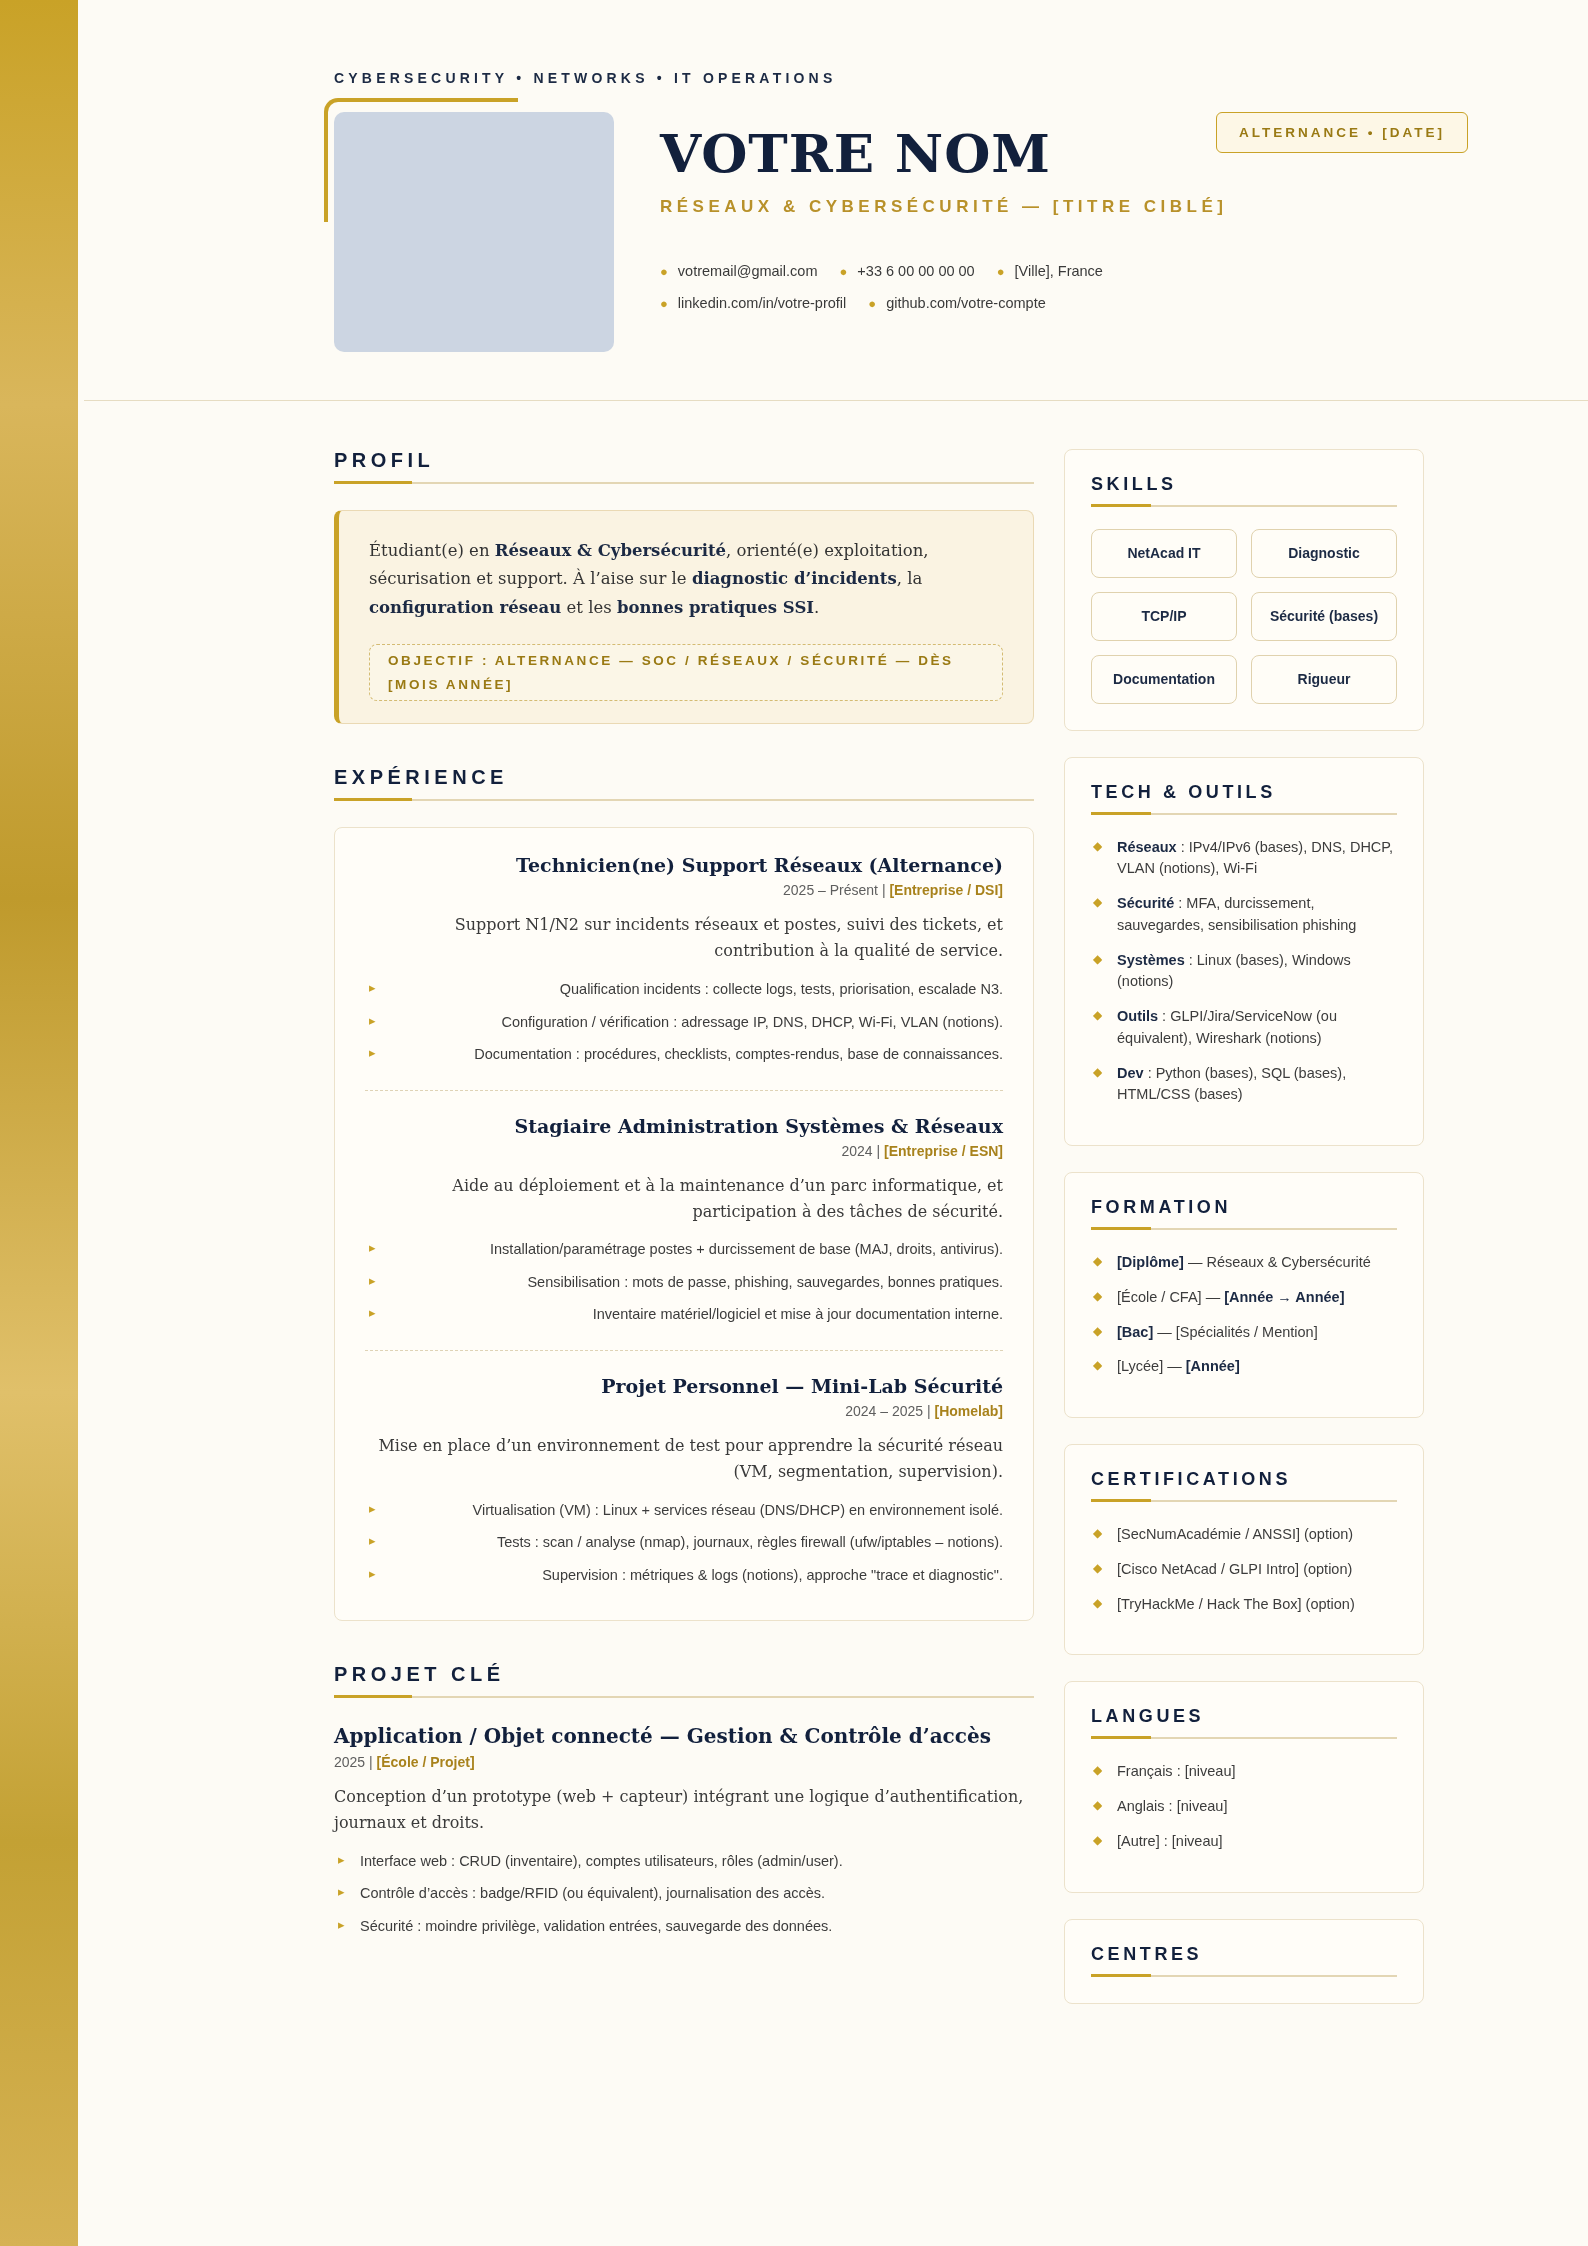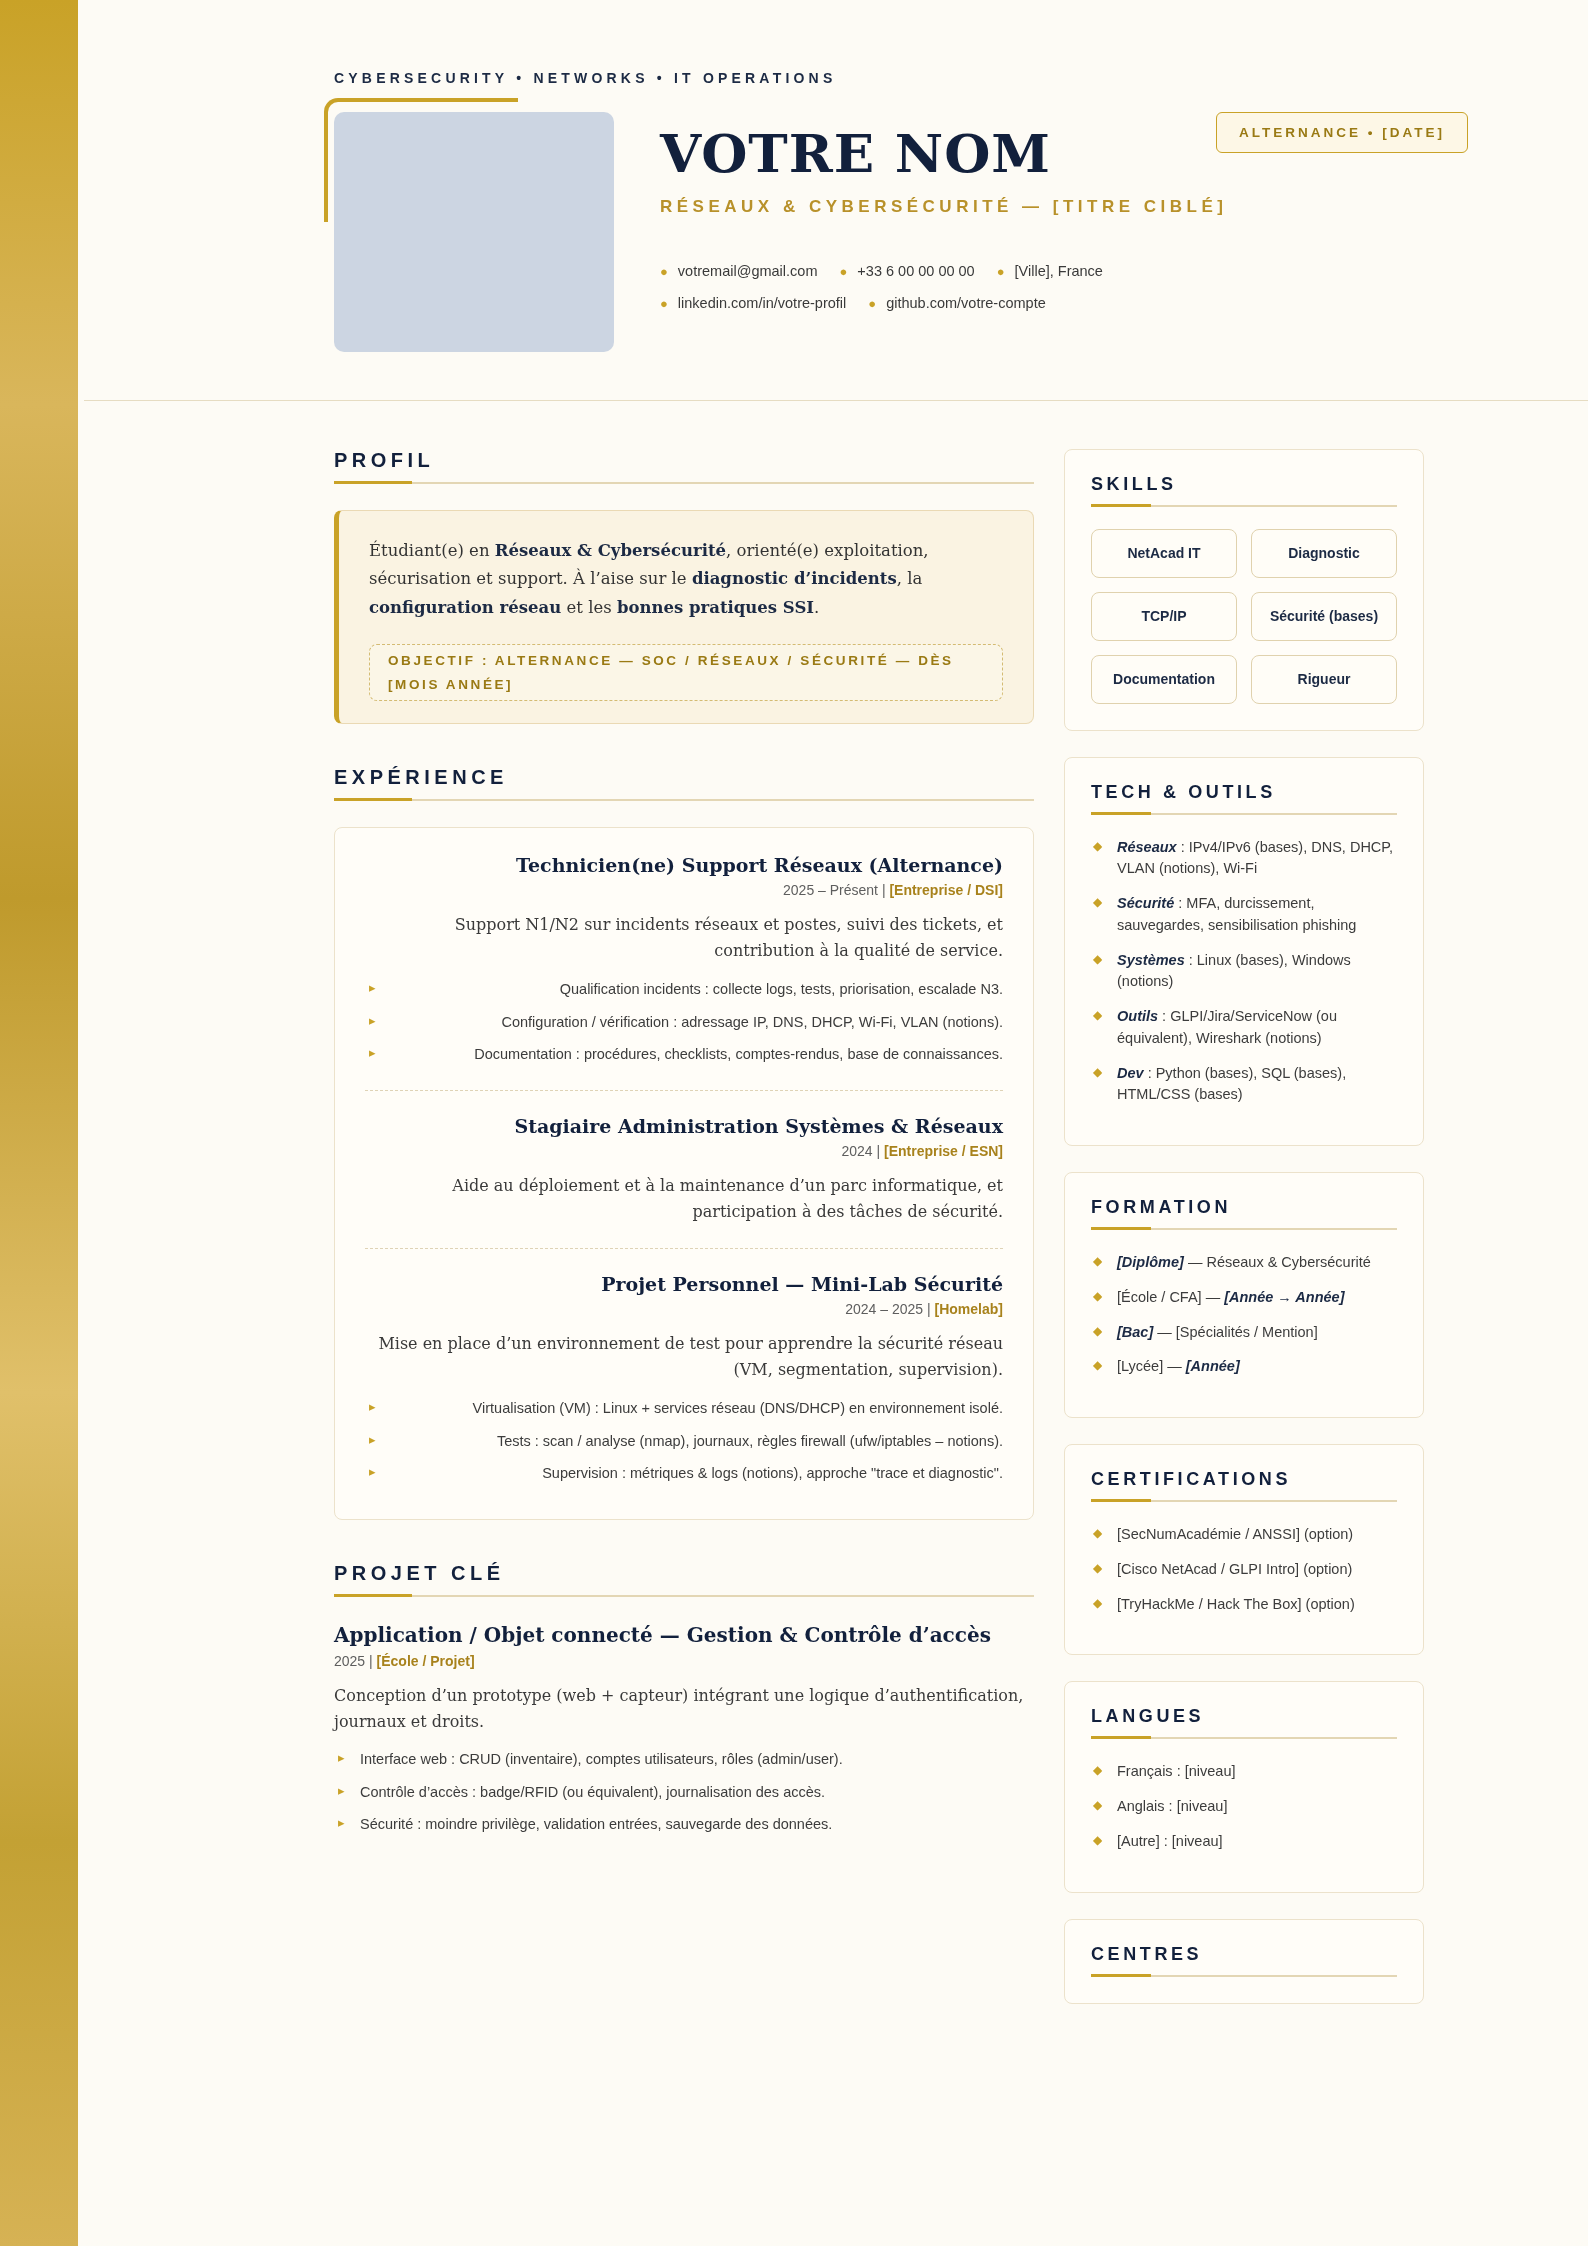--- a/index.html
+++ b/index.html
@@ -276,21 +276,21 @@
     line-height:1.5;
     color:#3c3c3c;
     margin-bottom:13px;
   }
   ul.diamonds li::before {
     content:"\25C6";
     position:absolute; left:2px; top:0;
     color:#c9a227;
     font-size:12px;
   }
-  ul.diamonds li b { color:#1c2a44;font-style:italic; }
+  ul.diamonds li b { color:#1c2a44; }
 </style>
 </head>
 <body>
 
 <div class="page">
   <div class="gold-band"></div>
   <div class="band-edge"></div>
 
   <div class="content">
 
@@ -356,20 +356,25 @@
               <li>Documentation : procédures, checklists, comptes-rendus, base de connaissances.</li>
             </ul>
           </div>
 
           <div class="exp-item">
             <div class="job-title">Stagiaire Administration Systèmes &amp; Réseaux</div>
             <div class="job-meta">
               <span>2024 | </span><b>[Entreprise / ESN]</b>
             </div>
             <div class="job-desc">Aide au déploiement et à la maintenance d’un parc informatique, et participation à des tâches de sécurité.</div>
+            <ul class="bullets">
+              <li>Installation/paramétrage postes + durcissement de base (MAJ, droits, antivirus).</li>
+              <li>Sensibilisation : mots de passe, phishing, sauvegardes, bonnes pratiques.</li>
+              <li>Inventaire matériel/logiciel et mise à jour documentation interne.</li>
+            </ul>
           </div>
 
           <div class="exp-item">
             <div class="job-title">Projet Personnel — Mini-Lab Sécurité</div>
             <div class="job-meta">
               <span>2024 – 2025 | </span><b>[Homelab]</b>
             </div>
             <div class="job-desc">Mise en place d’un environnement de test pour apprendre la sécurité réseau (VM, segmentation, supervision).</div>
             <ul class="bullets">
               <li>Virtualisation (VM) : Linux + services réseau (DNS/DHCP) en environnement isolé.</li>

